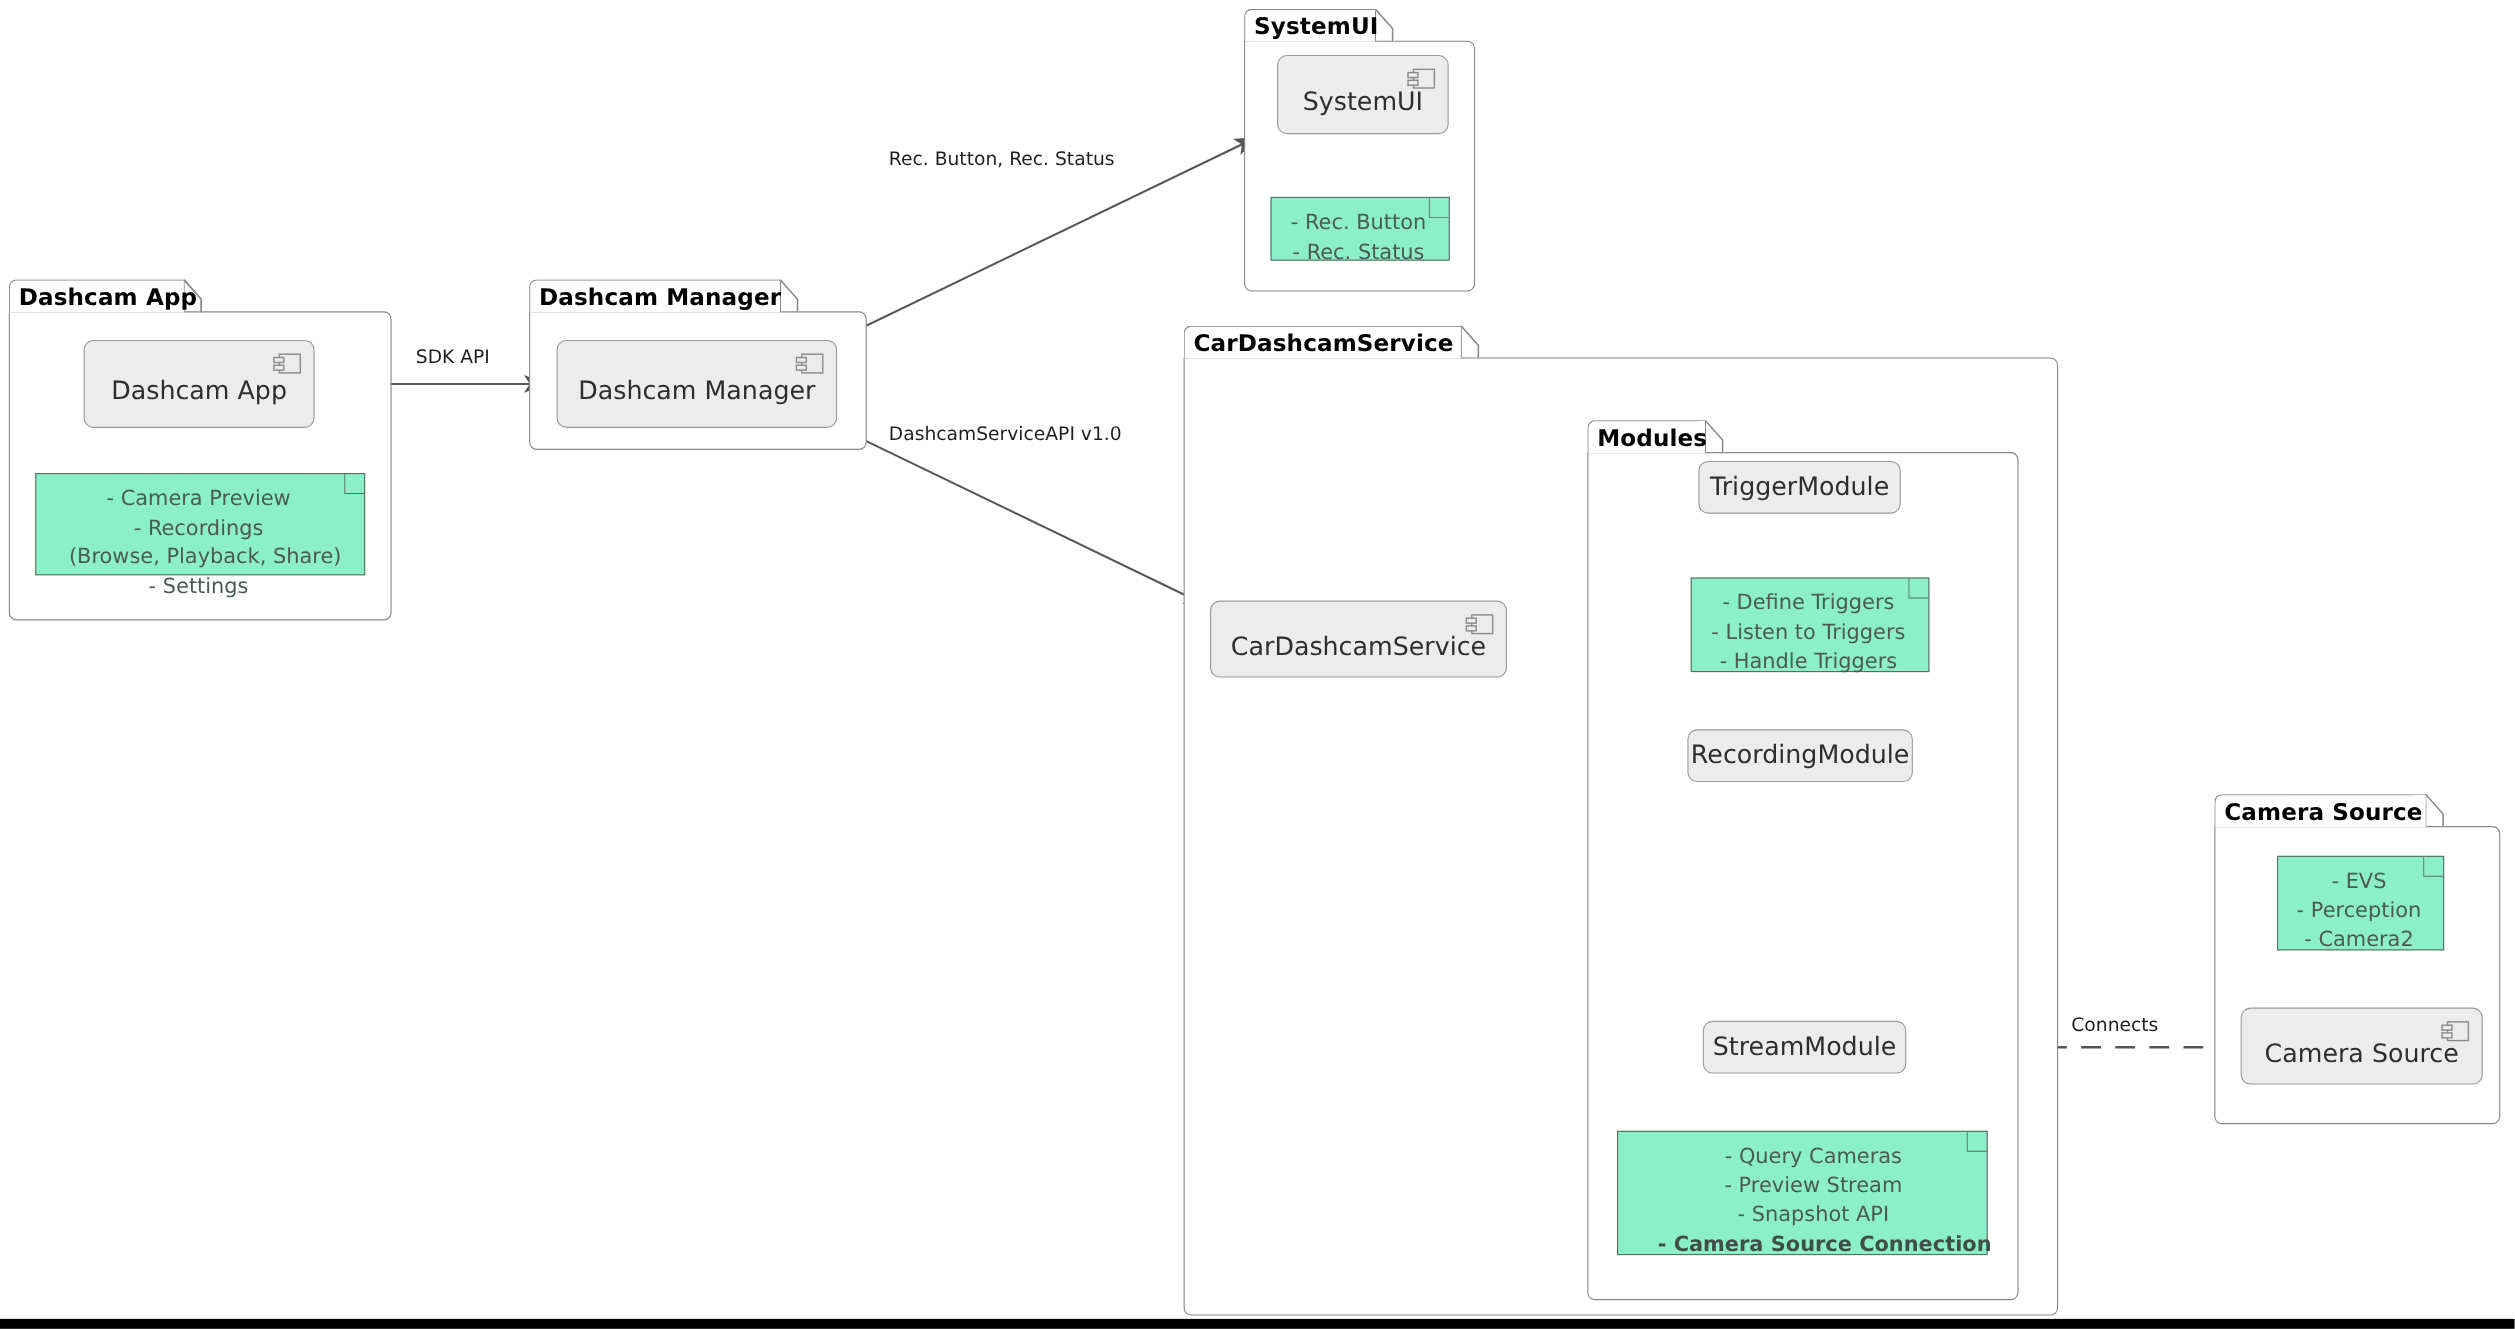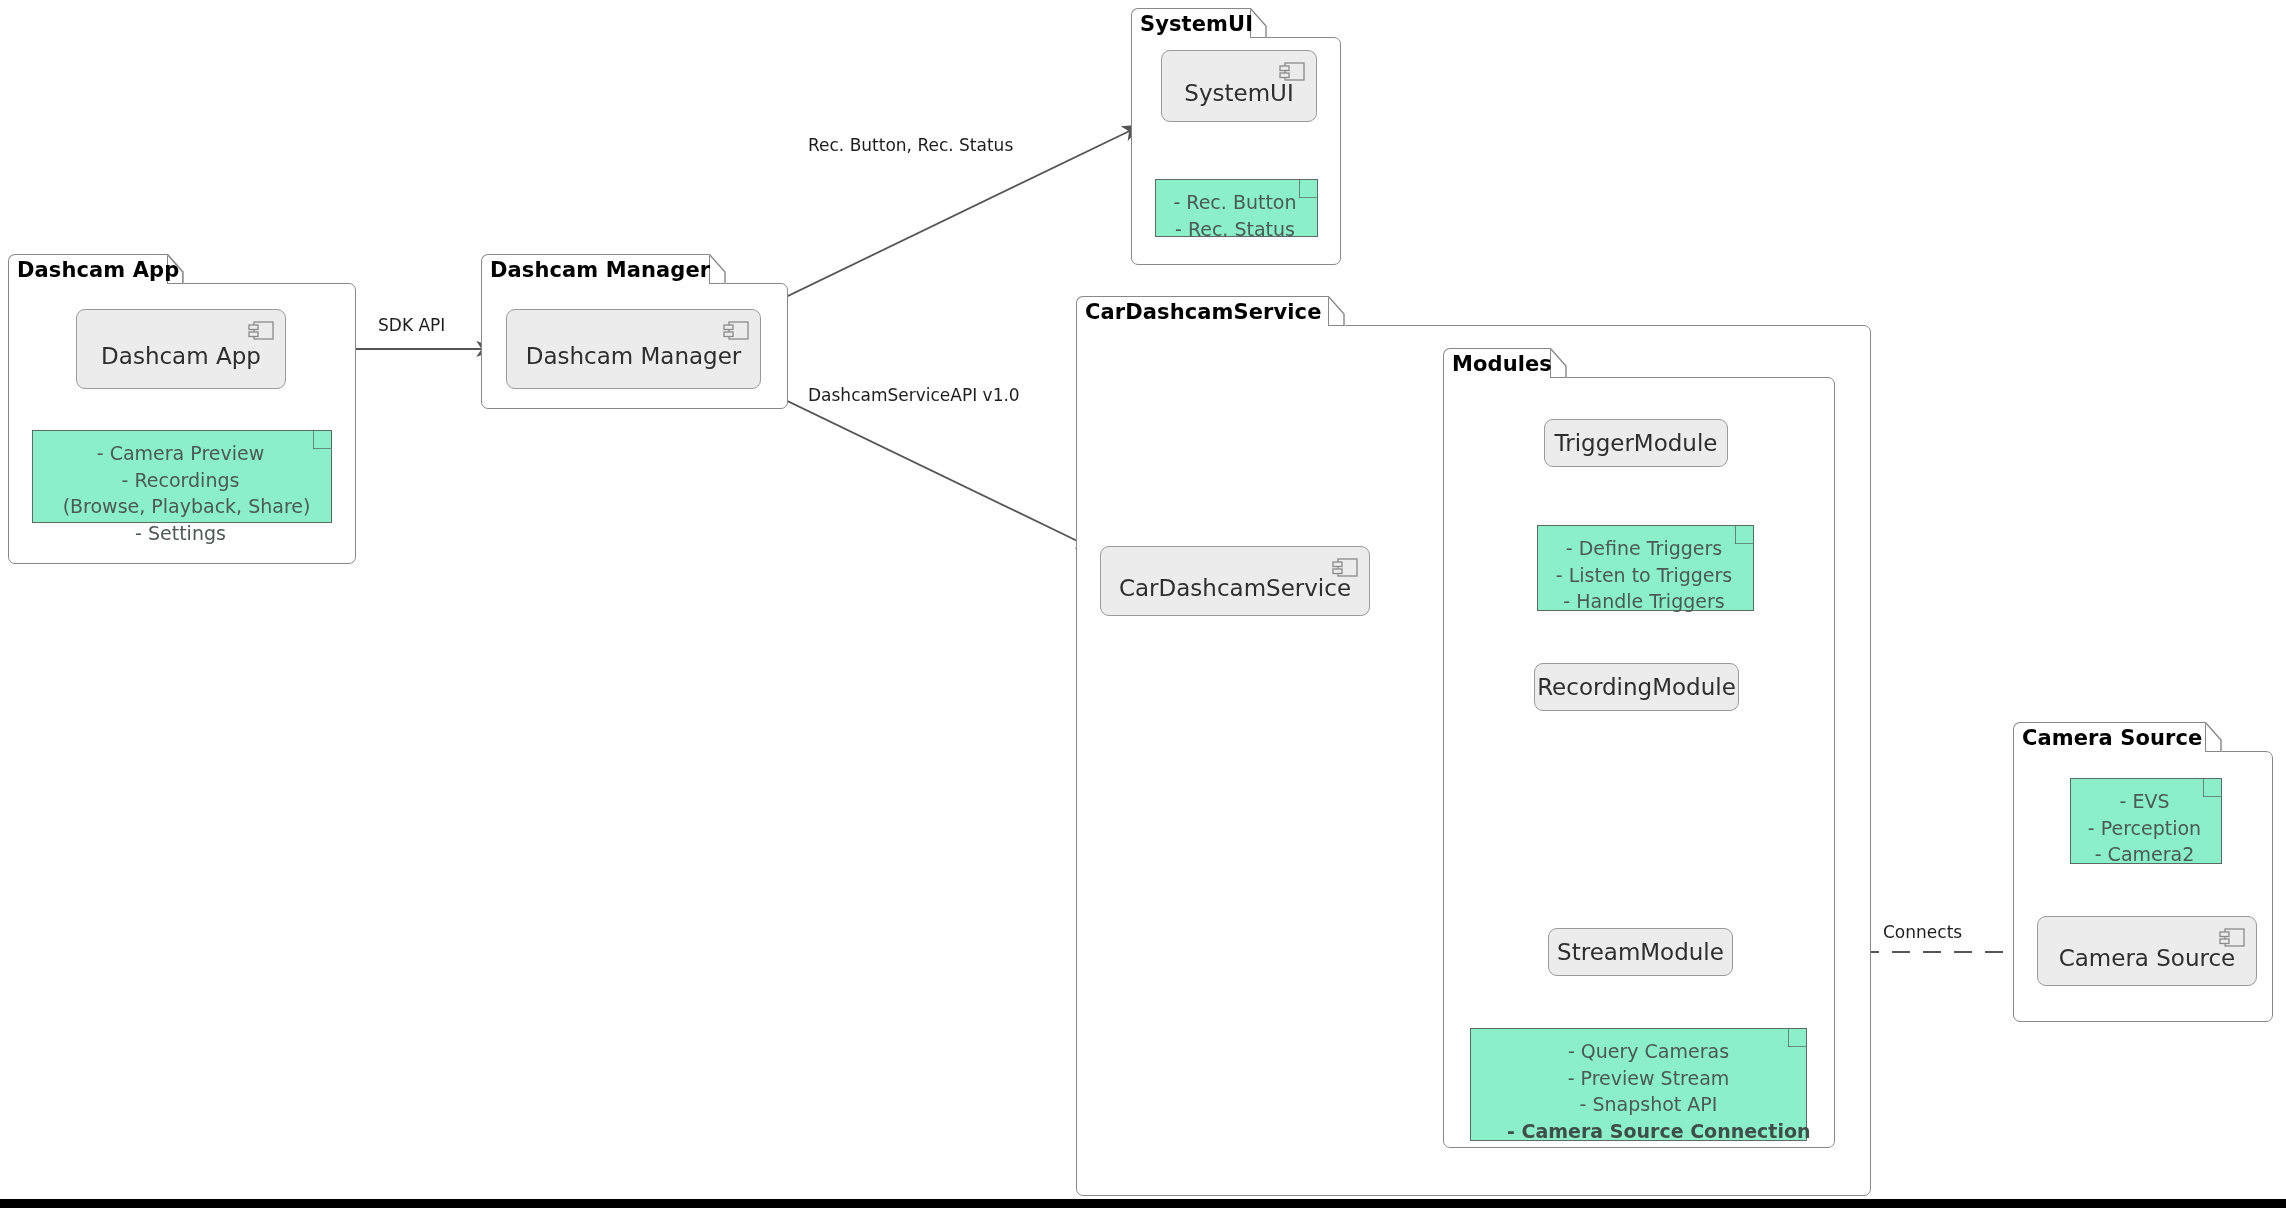--- a/index.html
+++ b/index.html
@@ -295,21 +295,21 @@
     <div class="pkg-tab" style="width:253px;">
       <span class="pkg-tab-label">CarDashcamService</span>
     </div>
     <svg class="pkg-tab-corner" style="left:252px;" viewBox="0 0 18 30">
       <path d="M0,0 L0,1 L16,19 L16,30 L17,30 L17,18 z" fill="#ffffff" stroke="none"></path>
       <path d="M0,0 L16,18 L16,30" fill="none" stroke="#888888" stroke-width="1.4"></path>
     </svg>
     <div class="pkg-body" style="top:29px; width:795px; height:871px;"></div>
   </div>
 
-  <div class="pkg" style="left:1443px; top:348px; width:392px; height:800px;">
+  <div class="pkg" style="left:1443px; top:382px; width:392px; height:800px;">
     <div class="pkg-tab" style="width:108px;">
       <span class="pkg-tab-label">Modules</span>
     </div>
     <svg class="pkg-tab-corner" style="left:107px;" viewBox="0 0 18 30">
       <path d="M0,0 L0,1 L16,19 L16,30 L17,30 L17,18 z" fill="#ffffff" stroke="none"></path>
       <path d="M0,0 L16,18 L16,30" fill="none" stroke="#888888" stroke-width="1.4"></path>
     </svg>
     <div class="pkg-body" style="top:29px; width:392px; height:771px;"></div>
   </div>
 

